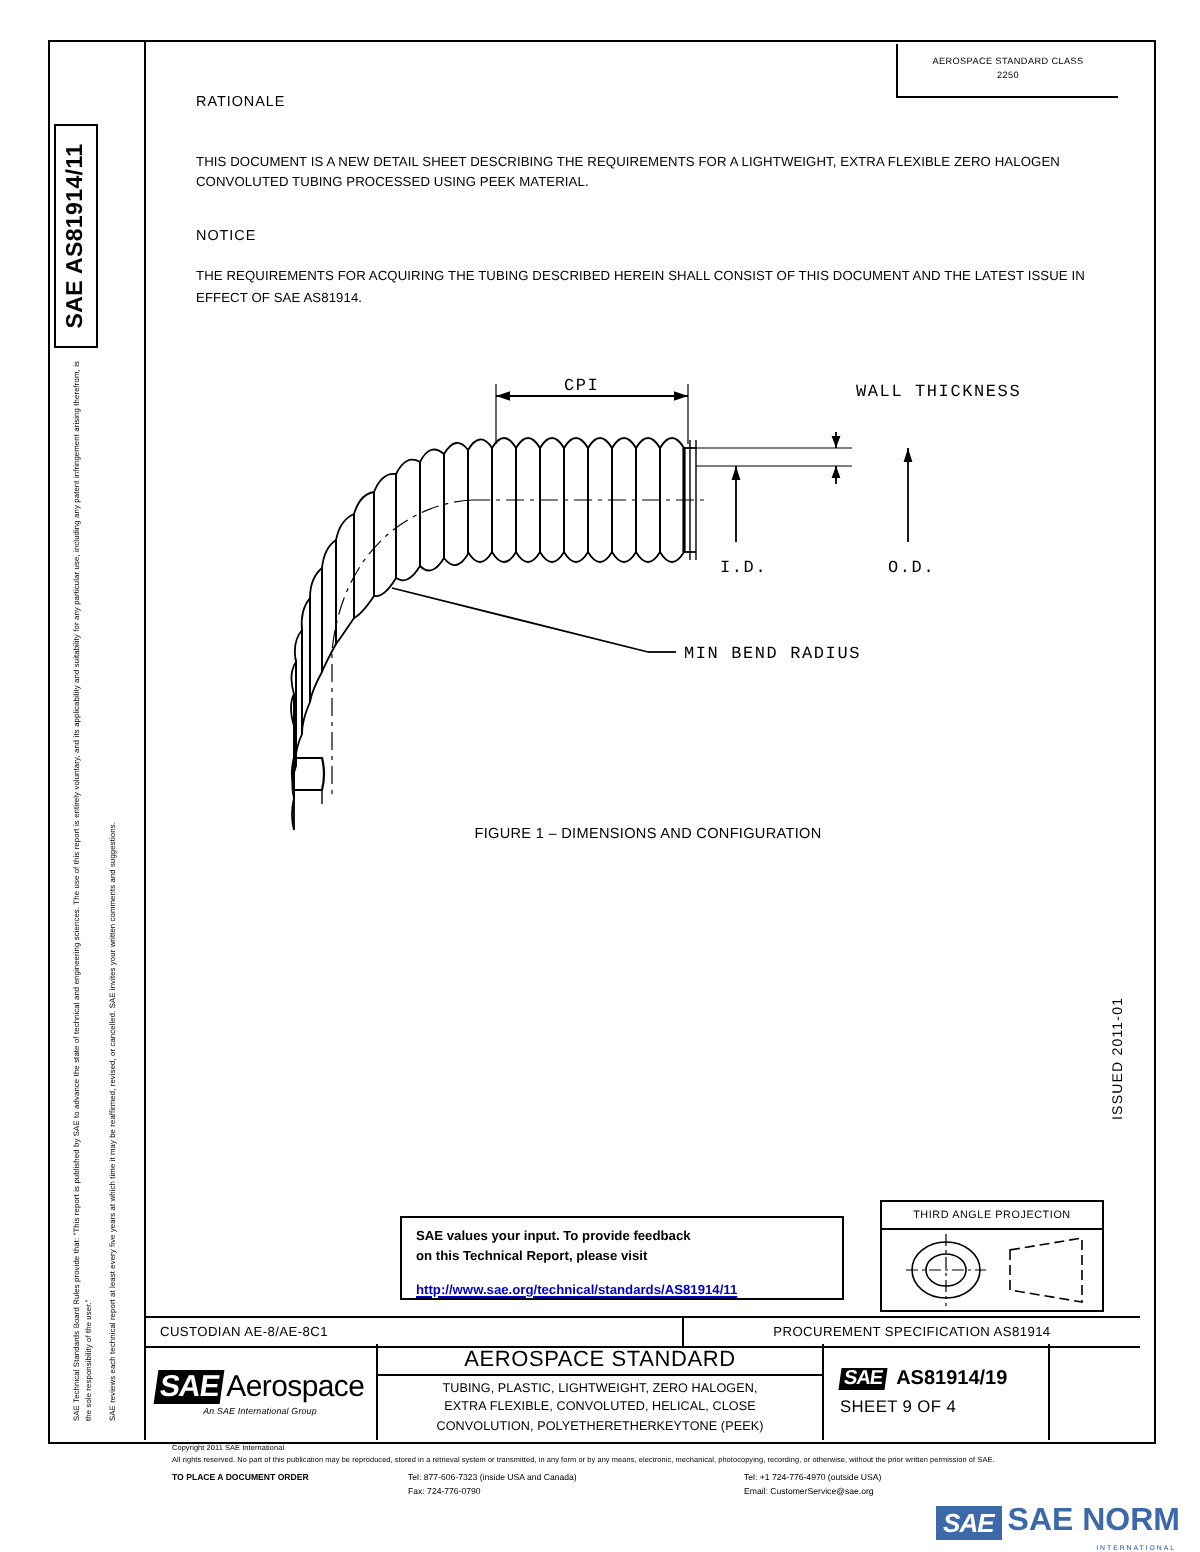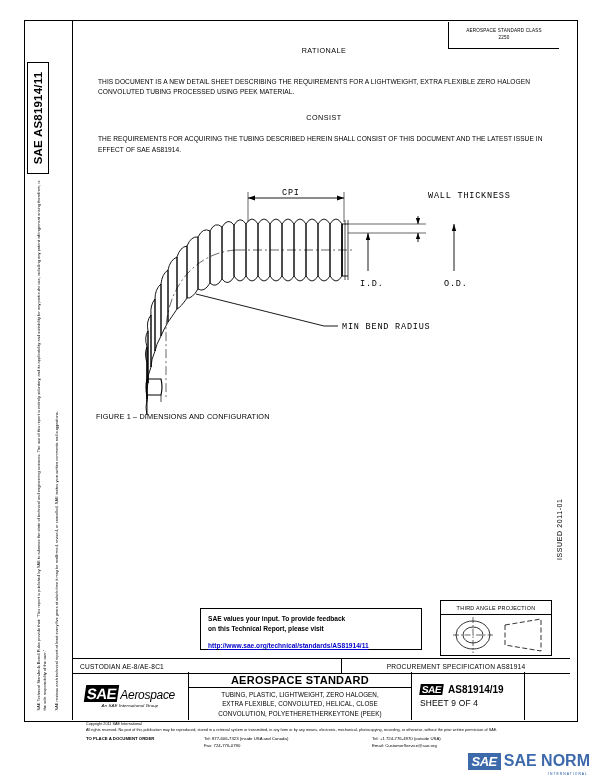--- a/index.html
+++ b/index.html
@@ -23,27 +23,27 @@
   .issued{position:absolute;left:556px;top:560px;width:90px;transform:rotate(-90deg);transform-origin:left top;
     font-size:7px;letter-spacing:.6px;white-space:nowrap;}
 
   
   .hdr-box{position:absolute;left:448px;top:22px;width:110px;height:26px;border-left:1.2px solid #000;border-bottom:1.2px solid #000;
     display:flex;flex-direction:column;align-items:center;justify-content:center;}
   .hdr-box div{font-size:4.6px;line-height:1.5;letter-spacing:.2px;text-align:center;}
 
   
   .body-area{position:absolute;left:98px;top:46px;width:452px;}
-  .ctr-head{text-align:center;font-size:7.2px;letter-spacing:.5px;margin:0;}
+  .ctr-head{font-size:7.2px;letter-spacing:.5px;margin:0;}
   .para{font-size:6.6px;line-height:1.55;margin:0;letter-spacing:.05px;}
   .sp1{height:22px;}.sp2{height:16px;}.sp3{height:12px;}
 
   
   .figure{position:absolute;left:96px;top:176px;width:456px;height:270px;}
-  .fig-cap{position:absolute;left:96px;top:412px;width:456px;font-size:7.3px;letter-spacing:.15px;}
+  .fig-cap{position:absolute;left:96px;top:412px;width:456px;text-align:center;font-size:7.3px;letter-spacing:.15px;}
 
   
   .feedback{position:absolute;left:200px;top:608px;width:222px;height:42px;border:1.1px solid #000;
     padding:5px 7px;box-sizing:border-box;}
   .feedback div{font-size:6.6px;font-weight:bold;line-height:1.5;}
   .feedback a{color:#0000cc;text-decoration:underline;font-size:6.6px;font-weight:bold;}
 
   
   .tap{position:absolute;left:440px;top:600px;width:112px;height:56px;border:1.1px solid #000;box-sizing:border-box;}
   .tap-title{height:13px;border-bottom:1.1px solid #000;display:flex;align-items:center;justify-content:center;
@@ -52,30 +52,30 @@
   
   .cust-row{position:absolute;left:72px;top:658px;width:498px;height:14px;border-top:1.2px solid #000;border-bottom:1.2px solid #000;display:flex;}
   .cust-left{width:270px;border-right:1.2px solid #000;display:flex;align-items:center;padding-left:8px;box-sizing:border-box;font-size:6.6px;letter-spacing:.2px;}
   .cust-right{flex:1;display:flex;align-items:center;justify-content:center;font-size:6.6px;letter-spacing:.2px;}
 
   
   .title-block{position:absolute;left:72px;top:672px;width:498px;height:48px;display:flex;}
   .tb-logo{width:116px;border-right:1.4px solid #000;display:flex;flex-direction:column;align-items:center;justify-content:center;}
   .tb-mid{width:222px;border-right:1.4px solid #000;display:flex;flex-direction:column;}
   .tb-mid-top{height:15px;border-bottom:1.4px solid #000;display:flex;align-items:center;justify-content:center;
-    font-size:11px;font-weight:bold;letter-spacing:.3px;}
+    font-size:11px;font-weight:normal;letter-spacing:.3px;}
   .tb-mid-body{flex:1;display:flex;flex-direction:column;align-items:center;justify-content:center;padding:0 4px;}
   .tb-mid-body div{font-size:6.3px;line-height:1.45;text-align:center;letter-spacing:.05px;}
   .tb-right{flex:1;display:flex;flex-direction:column;justify-content:center;padding-left:8px;}
   .tb-docnum{display:flex;align-items:center;gap:5px;font-size:10px;font-weight:bold;}
   .tb-sheet{font-size:8.4px;margin-top:3px;letter-spacing:.2px;}
   .tb-far{position:absolute;right:0;top:0;width:46px;height:48px;border-left:1.4px solid #000;box-sizing:border-box;}
   .logo-main{display:flex;align-items:baseline;}
   .logo-sae{font-size:15px;font-weight:bold;letter-spacing:-.5px;background:#000;color:#fff;padding:0 2px;transform:skewX(-8deg);display:inline-block;}
-  .logo-aero{font-size:12px;font-style:italic;letter-spacing:-.3px;margin-left:2px;}
+  .logo-aero{font-size:15px;letter-spacing:-.3px;margin-left:2px;}
   .logo-sub{font-size:4.4px;font-style:italic;margin-top:1px;letter-spacing:.1px;}
 
   
   .footer{position:absolute;left:86px;top:722px;width:480px;}
   .fcopy{font-size:3.7px;line-height:1.5;letter-spacing:.05px;margin:0;}
   .fcontact{margin-top:3px;display:flex;font-size:4.3px;line-height:1.6;}
   .fc-col1{width:118px;font-weight:bold;}
   .fc-col2{width:168px;}
   .fc-col3{width:150px;}
 
@@ -107,21 +107,21 @@
   <div class="hdr-box">
     <div>AEROSPACE STANDARD CLASS</div>
     <div>2250</div>
   </div>
 
   <div class="body-area">
     <div class="ctr-head">RATIONALE</div>
     <div class="sp1"></div>
     <p class="para">THIS DOCUMENT IS A NEW DETAIL SHEET DESCRIBING THE REQUIREMENTS FOR A LIGHTWEIGHT, EXTRA FLEXIBLE ZERO HALOGEN CONVOLUTED TUBING PROCESSED USING PEEK MATERIAL.</p>
     <div class="sp2"></div>
-    <div class="ctr-head">CONSIST</div>
+    <div class="ctr-head">NOTICE</div>
     <div class="sp3"></div>
     <p class="para">THE REQUIREMENTS FOR ACQUIRING THE TUBING DESCRIBED HEREIN SHALL CONSIST OF THIS DOCUMENT AND THE LATEST ISSUE IN EFFECT OF SAE AS81914.</p>
   </div>
 
   <div class="figure">
     <svg width="456" height="270" viewBox="0 0 456 270">
       <g fill="none" stroke="#000" stroke-width="0.9">
 
         <g>
           <path d="M150,48 q6,-10 12,0 v52 q-6,10 -12,0 z"></path>

